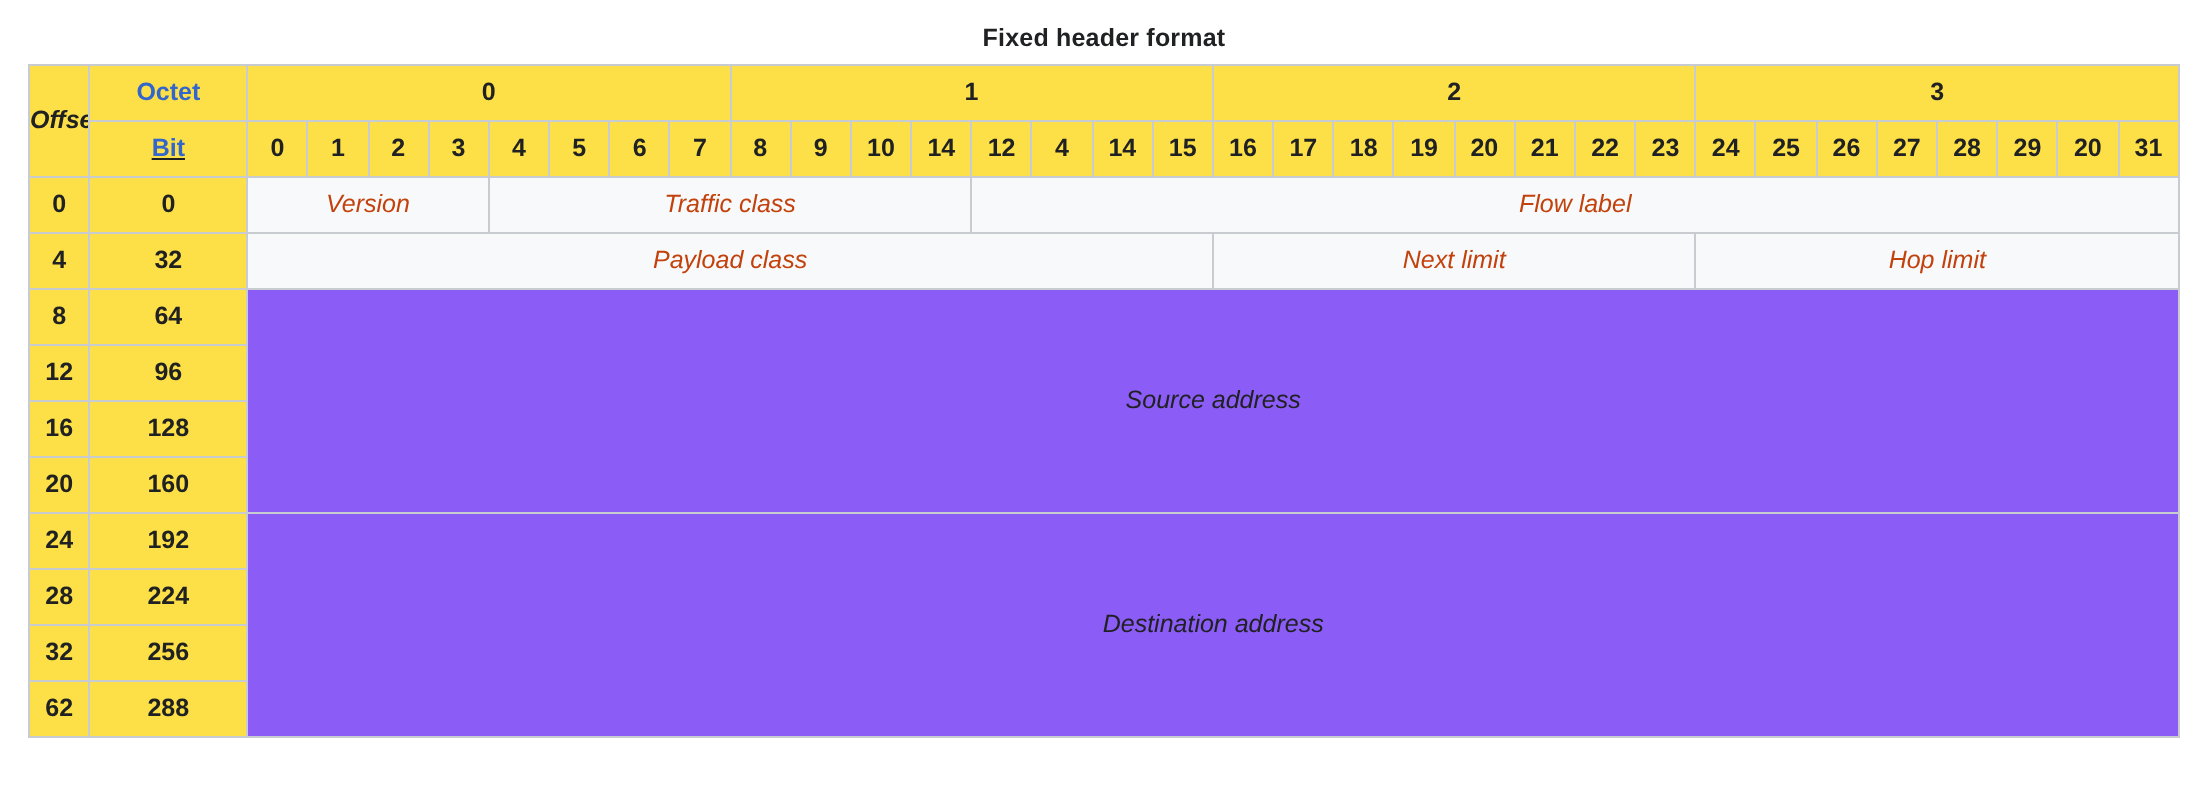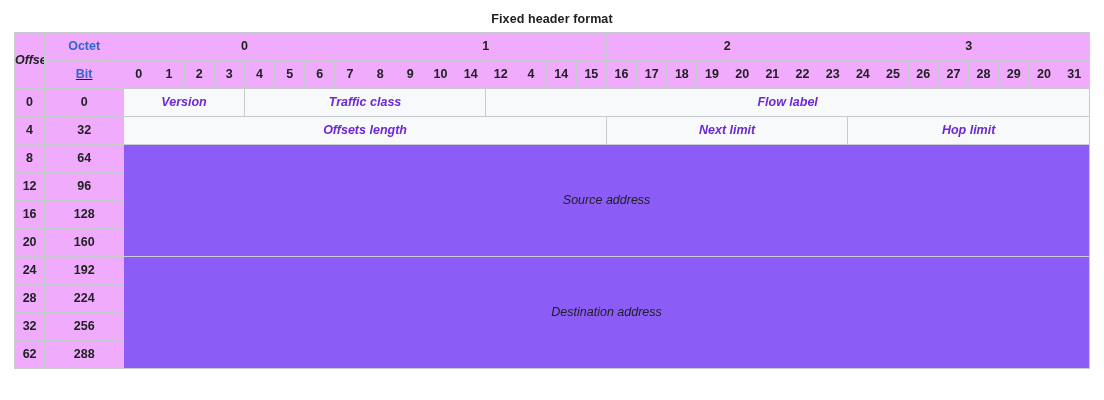--- a/index.html
+++ b/index.html
@@ -46,30 +46,30 @@
     padding: 0;
     text-align: center;
     vertical-align: middle;
     height: 27px;
     line-height: 1.3;
     overflow: hidden;
     white-space: nowrap;
   }
   
   table.hdr th {
-    background: #f0abfc;
+    background: #fde047;
     font-weight: bold;
     color: #202122;
   }
   
   table.hdr td.field {
     background: #f8f9fa;
     font-style: italic;
-    font-weight: bold;
-    color: #6d28d9;
+    font-weight: normal;
+    color: #c2410c;
   }
   th.offsets-label {
     font-style: italic;
   }
   .lnk {
     color: #3366cc;
     font-weight: bold;
   }
   th.octet-col { width: 78px; }
   th.bit-col   { width: 66px; text-decoration: underline; }
@@ -144,21 +144,21 @@
           <th>0</th>
           <th>0</th>
           <td class="field" colspan="4">Version</td>
           <td class="field" colspan="8">Traffic class</td>
           <td class="field" colspan="20">Flow label</td>
         </tr>
 
         <tr>
           <th>4</th>
           <th>32</th>
-          <td class="field" colspan="16">Offsets length</td>
+          <td class="field" colspan="16">Payload class</td>
           <td class="field" colspan="8">Next limit</td>
           <td class="field" colspan="8">Hop limit</td>
         </tr>
 
         <tr>
           <th>8</th>
           <th>64</th>
           <td class="addr" colspan="32" rowspan="4">
               <span class="addr-inner">Source address</span>
             </td>

